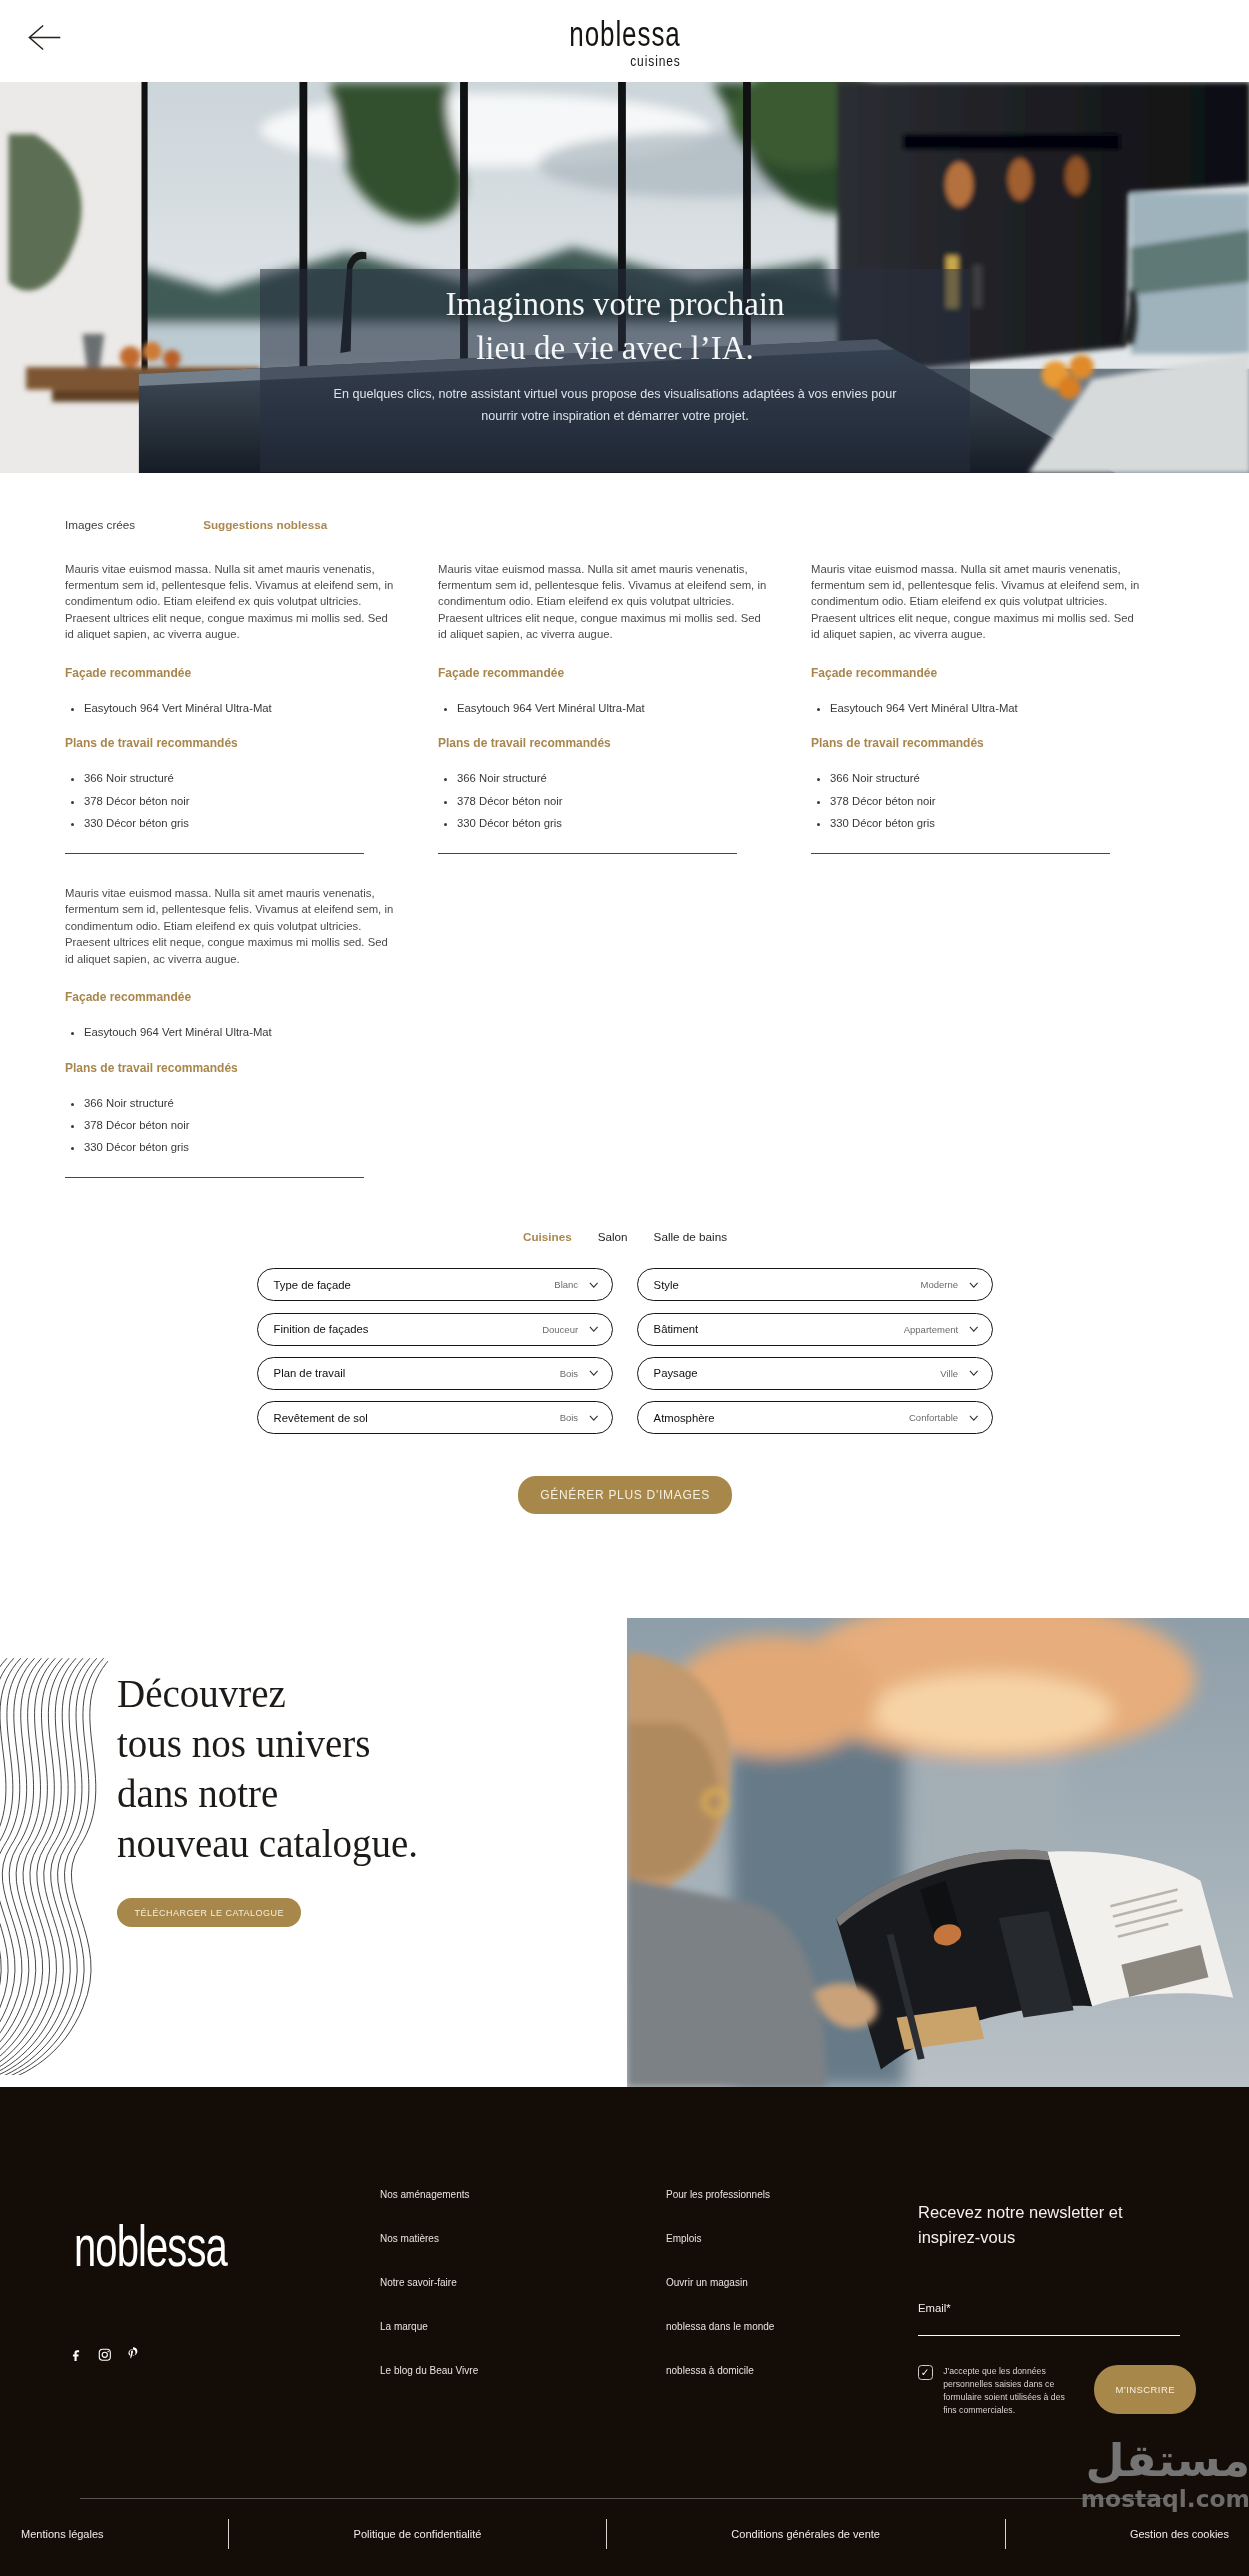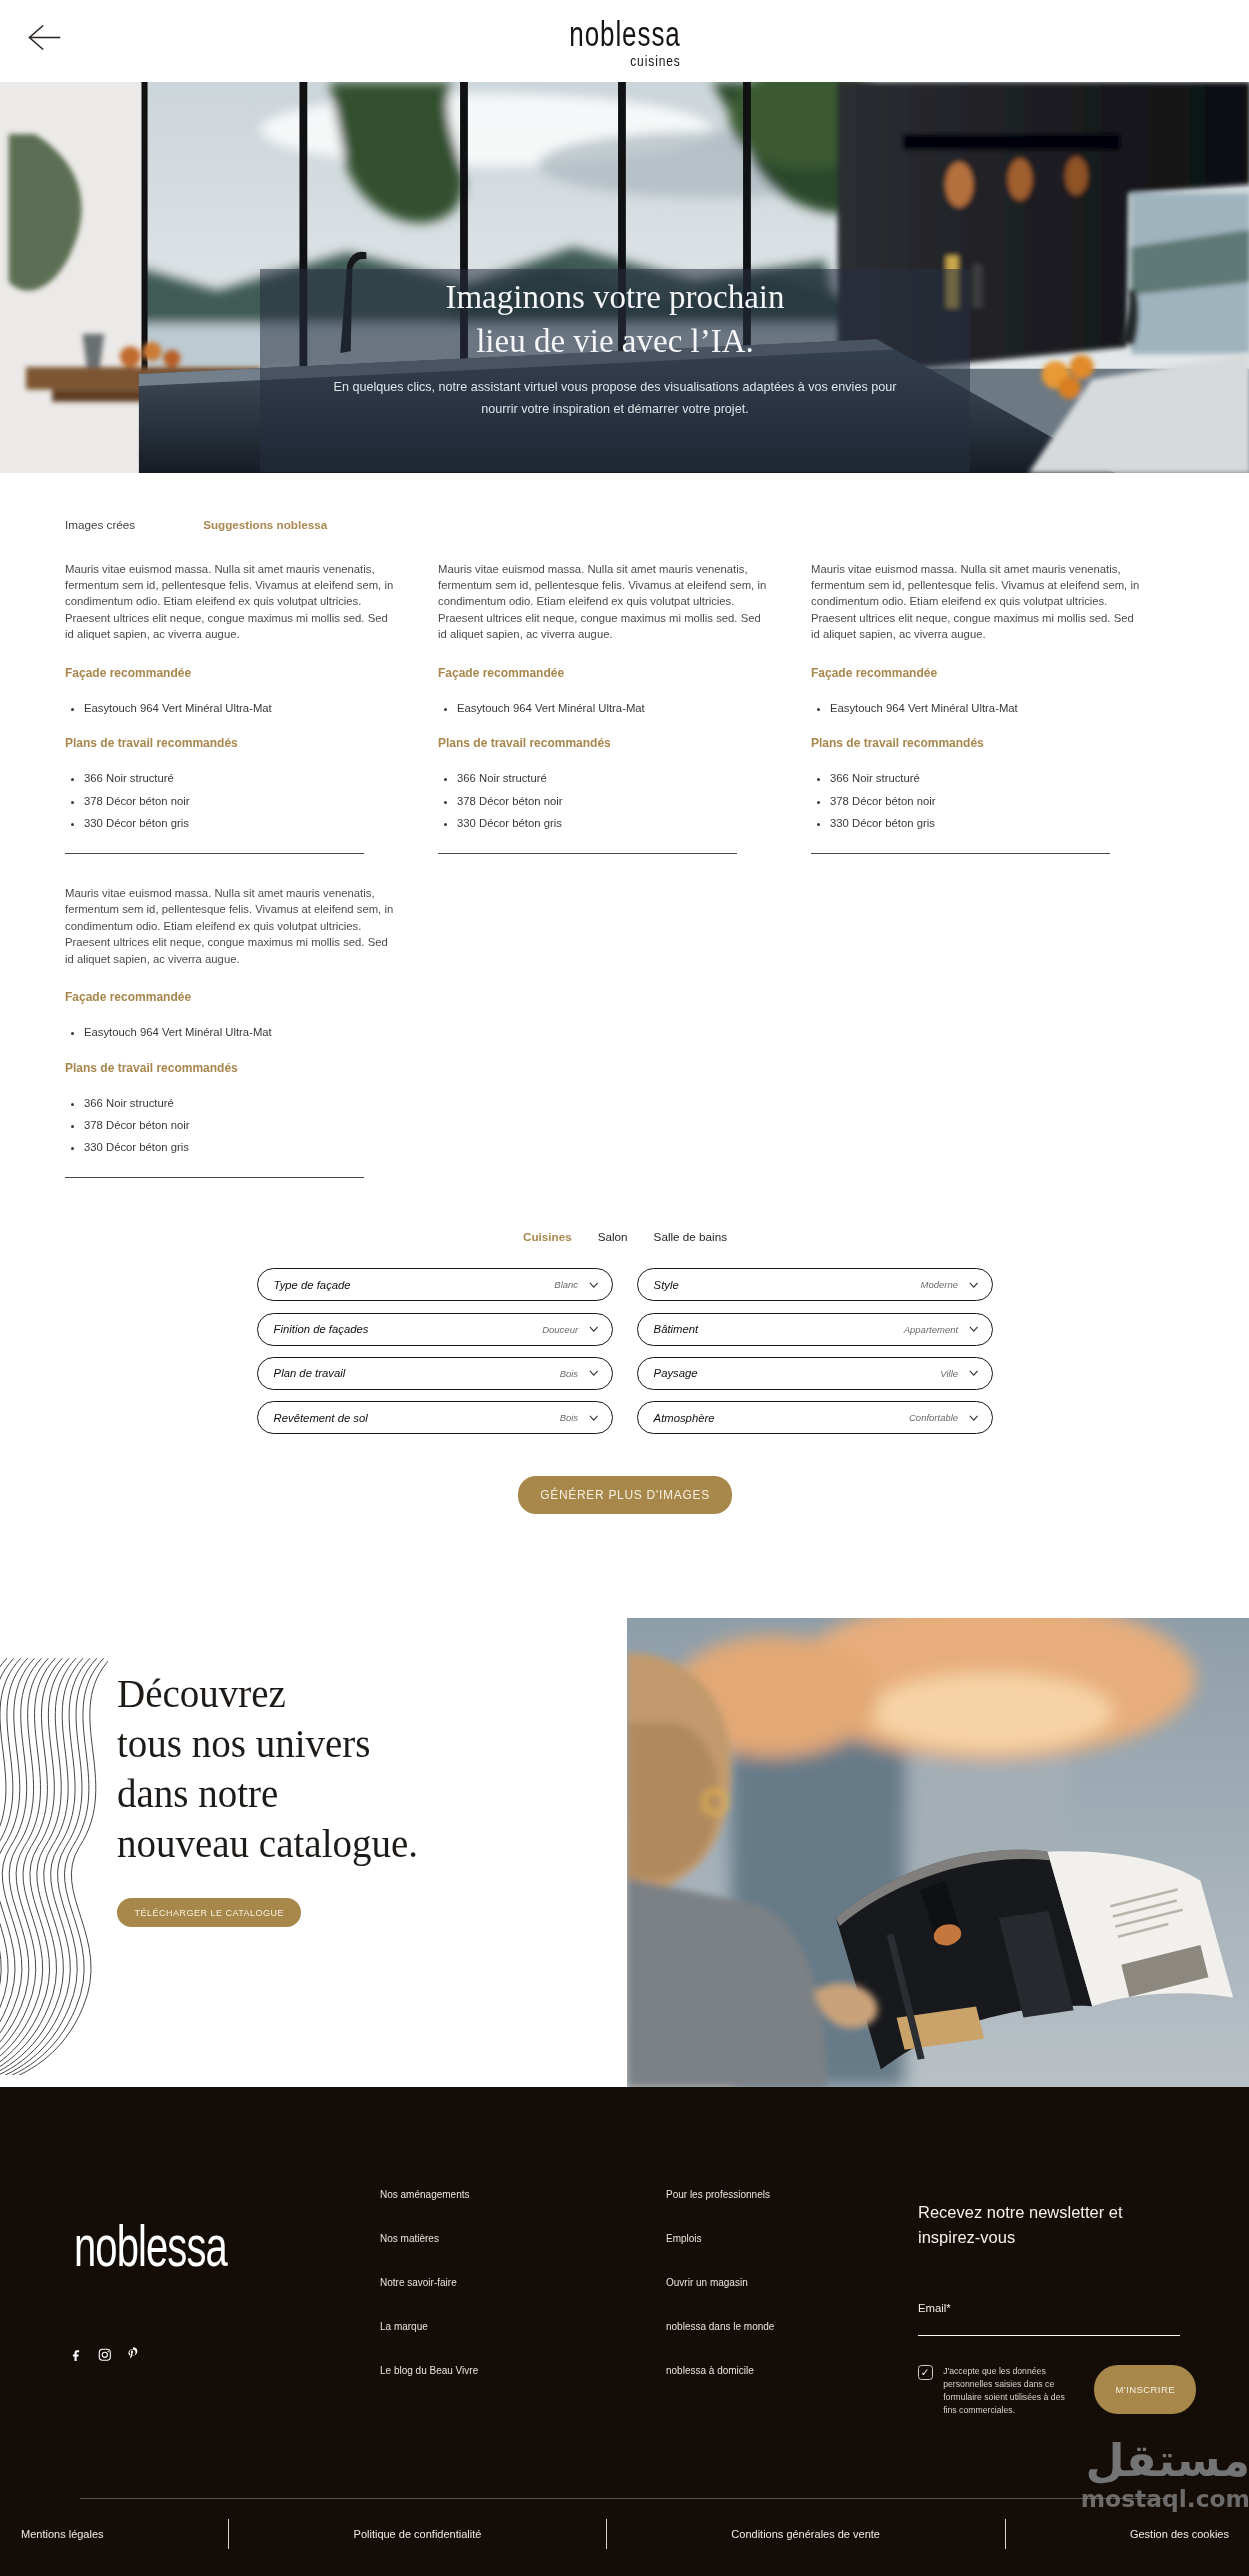--- a/index.html
+++ b/index.html
@@ -9,21 +9,21 @@
   .header { position:relative; height:82px; background:#fff; }
   .back-btn { position:absolute; left:24px; top:19px; width:40px; height:40px; background:none; border:none; cursor:pointer; }
   .logo-wrap { position:absolute; left:0; right:0; top:19px; text-align:center; }
   .logo-main { display:inline-block; font-size:26px; letter-spacing:0.9px; color:#171310; transform:scaleY(1.38); transform-origin:center; font-weight:400; }
   .logo-sub { display:block; font-size:12px; letter-spacing:0.9px; color:#171310; transform:scaleY(1.25); margin-top:3.5px; padding-left:61px; }
 
   
   .hero { position:relative; height:391px; overflow:hidden; background:#6d7a84; }
   .hero svg.hero-img { position:absolute; inset:0; width:100%; height:100%; }
   .hero-overlay { position:absolute; left:260px; top:187px; width:710px; height:203px;
-    background:rgba(38,48,63,0.55); display:flex; flex-direction:column; align-items:center; padding-top:7px; }
+    background:rgba(38,48,63,0.55); display:flex; flex-direction:column; align-items:center; padding-top:14px; }
   .hero-title { font-family:"Liberation Serif", serif; font-weight:400; font-size:33px; line-height:1.32; color:#f4f6f8; text-align:center; }
   .hero-sub { margin-top:14px; font-size:12.6px; line-height:1.7; color:#dde3e9; text-align:center; max-width:590px; }
 
   
   .main { height:1128px; overflow:hidden; background:#fff; }
   .result-tabs { display:flex; gap:68px; margin:45px 0 0 65px; }
   .rtab { background:none; border:none; font-size:11.7px; color:#3f3f3f; cursor:pointer; font-family:inherit; }
   .rtab.active { color:#ab8850; font-weight:bold; }
 
   .cards-grid { margin:29.5px 0 0 65px; width:1081px; display:grid; grid-template-columns:repeat(3,334px); column-gap:39px; row-gap:31px; }
@@ -32,21 +32,21 @@
   .blist { margin-top:22px; padding-left:19px; list-style:disc; }
   .blist li { font-size:11.3px; color:#383838; margin-bottom:10.4px; }
   .blist li:last-child { margin-bottom:0; }
   .card-divider { width:299px; border-top:0.9px solid #474747; margin-top:24px; }
 
   
   .filters { margin-top:50px; text-align:center; }
   .filter-tabs { display:inline-flex; gap:26px; }
   .ftab { background:none; border:none; font-size:11.7px; color:#262626; cursor:pointer; font-family:inherit; }
   .ftab.active { color:#ab8850; font-weight:bold; }
-  .pill-grid { margin:24px auto 0; width:736px; display:grid; grid-template-columns:356px 356px; column-gap:24px; row-gap:11.3px;font-style:italic; }
+  .pill-grid { margin:24px auto 0; width:736px; display:grid; grid-template-columns:356px 356px; column-gap:24px; row-gap:11.3px; }
   .pill { height:33px; border:0.9px solid #161616; border-radius:16.5px; background:#fff; display:flex; align-items:center; justify-content:space-between; padding:0 14px 0 15.6px; cursor:pointer; }
   .pill-label { font-size:11.3px; color:#0e0e0e; }
   .pill-right { display:flex; align-items:center; gap:10.4px; }
   .pill-value { font-size:9.5px; color:#6a6a6a; }
   .generate-btn { margin-top:42px; display:inline-block; background:#a8884a; color:#f6efdf; border:none; border-radius:18px; padding:12px 22.6px; font-size:12px; letter-spacing:0.7px; font-family:inherit; cursor:pointer; }
 
   
   .catalogue { position:relative; height:486px; background:#fff; }
   .deco-lines { position:absolute; left:0; top:50px; width:108px; height:424px; }
   .cat-text { position:absolute; left:117px; top:68px; }

